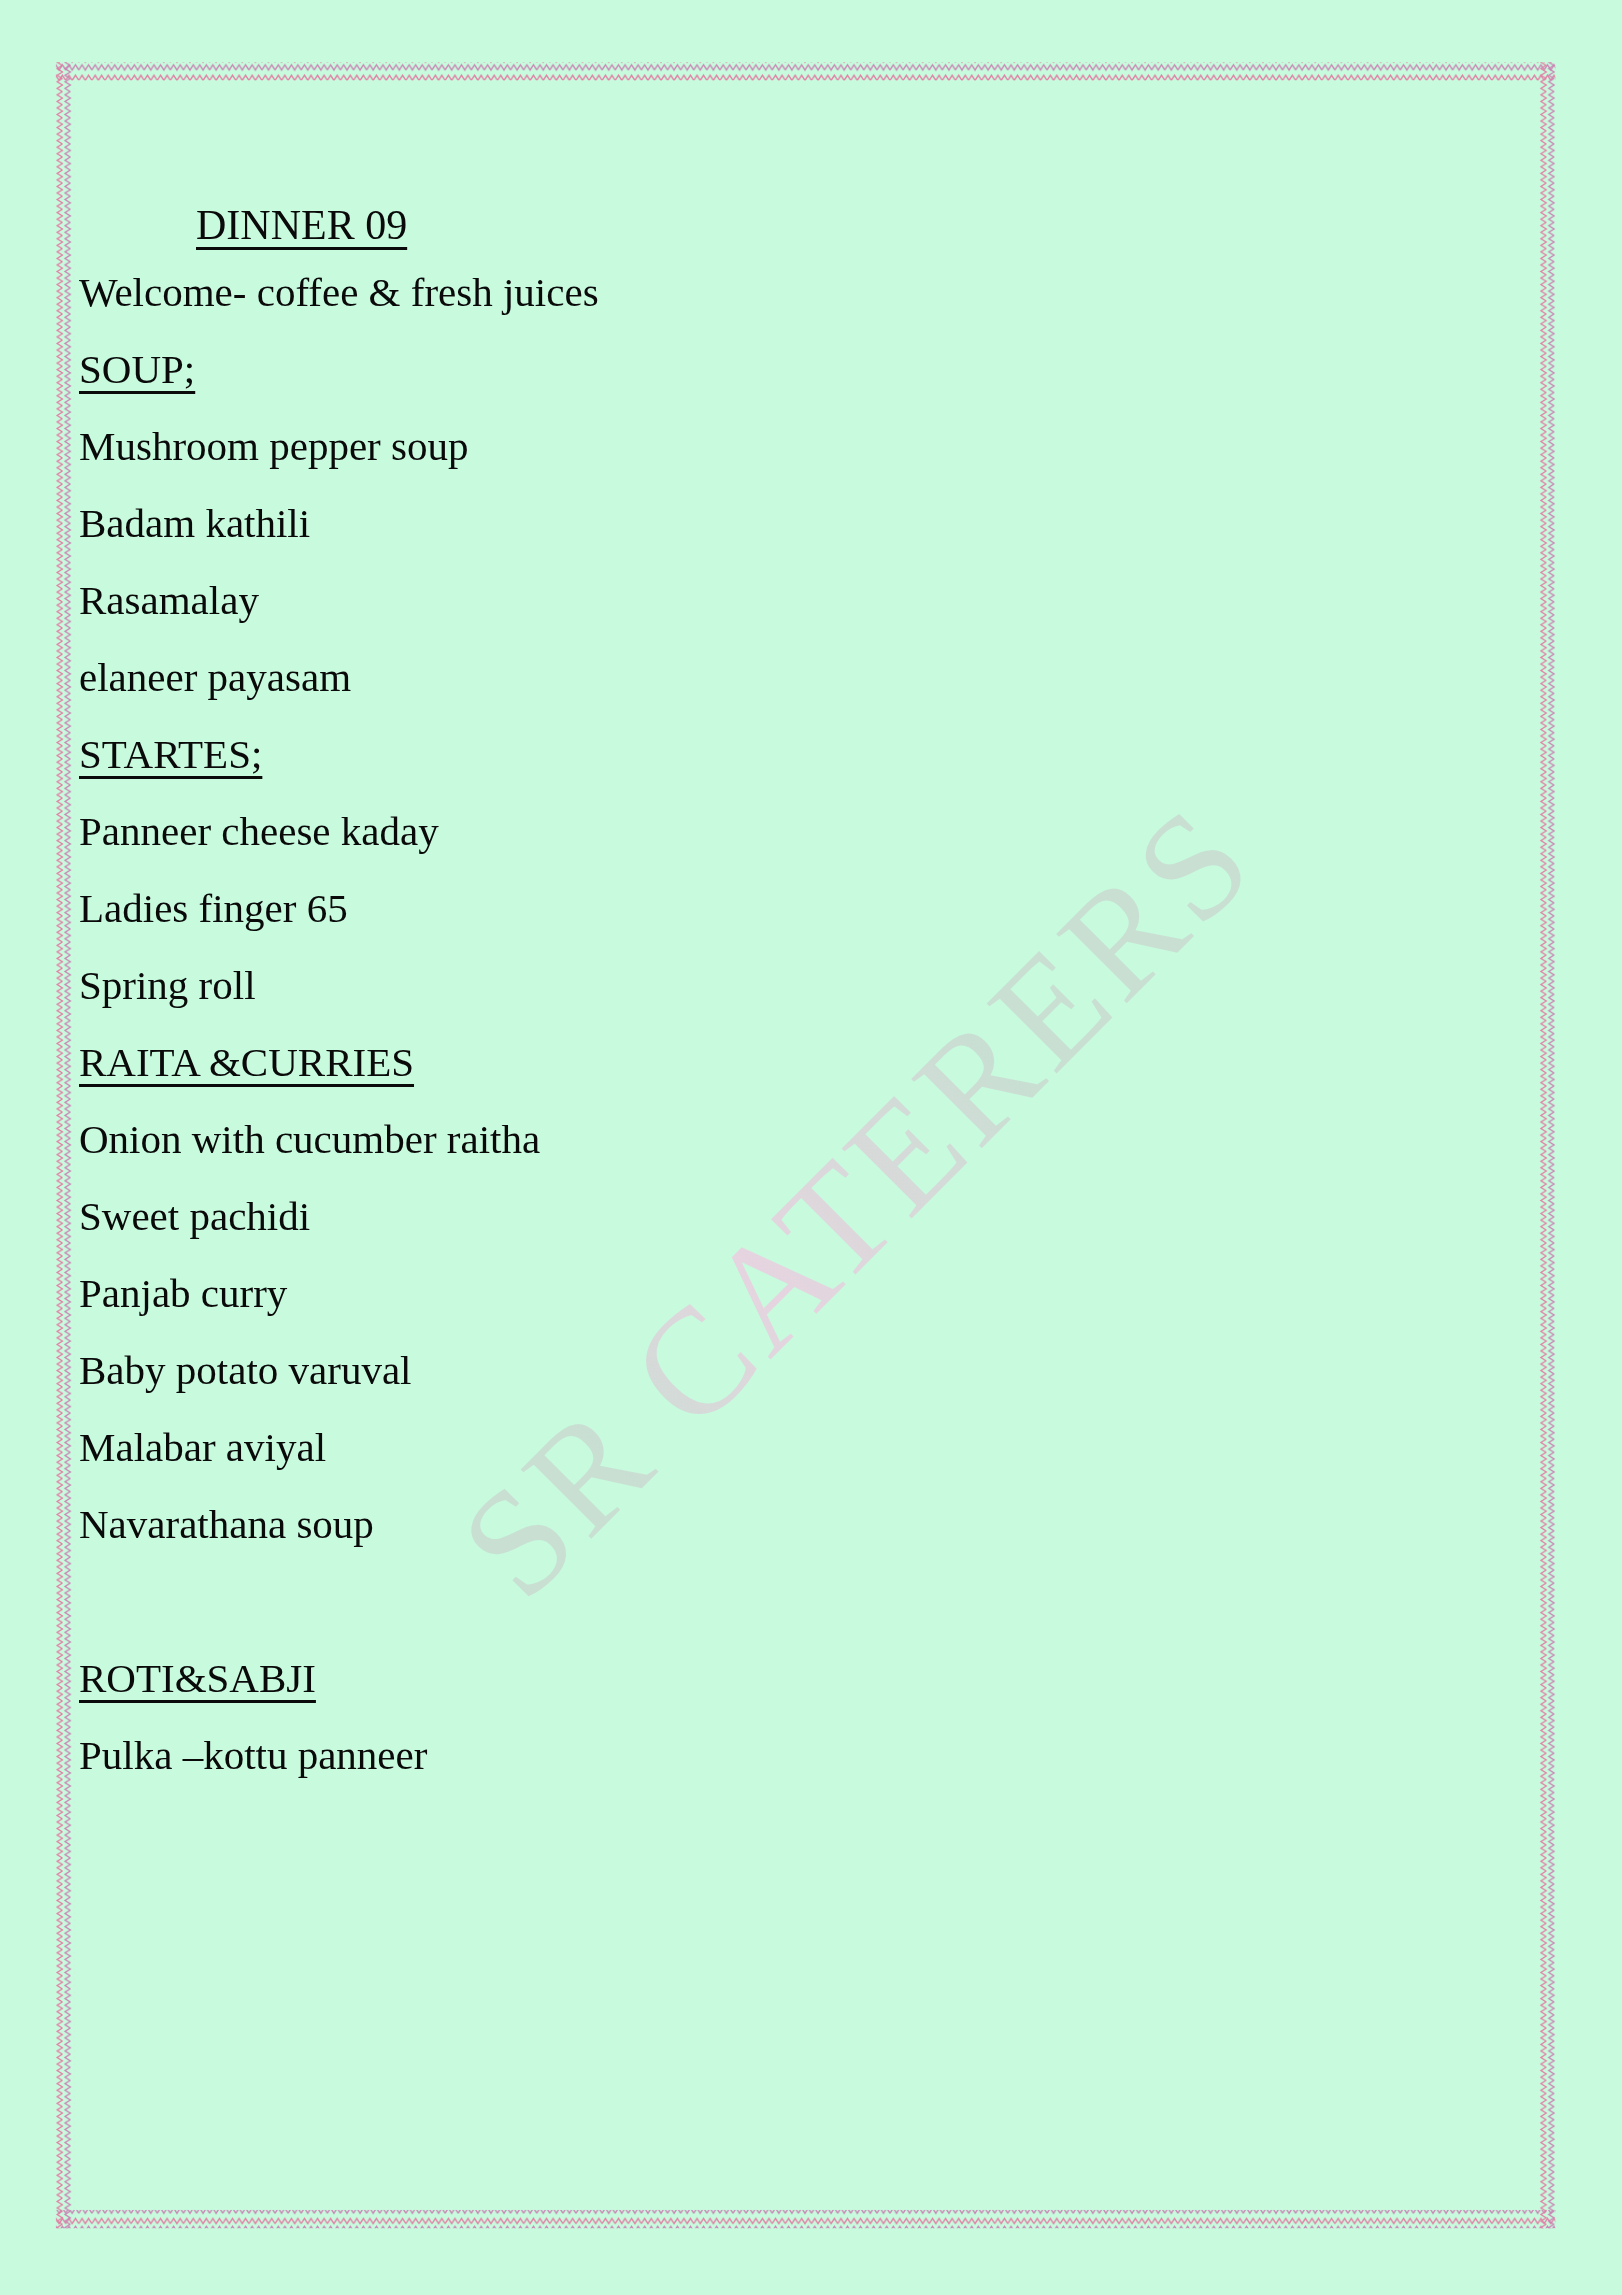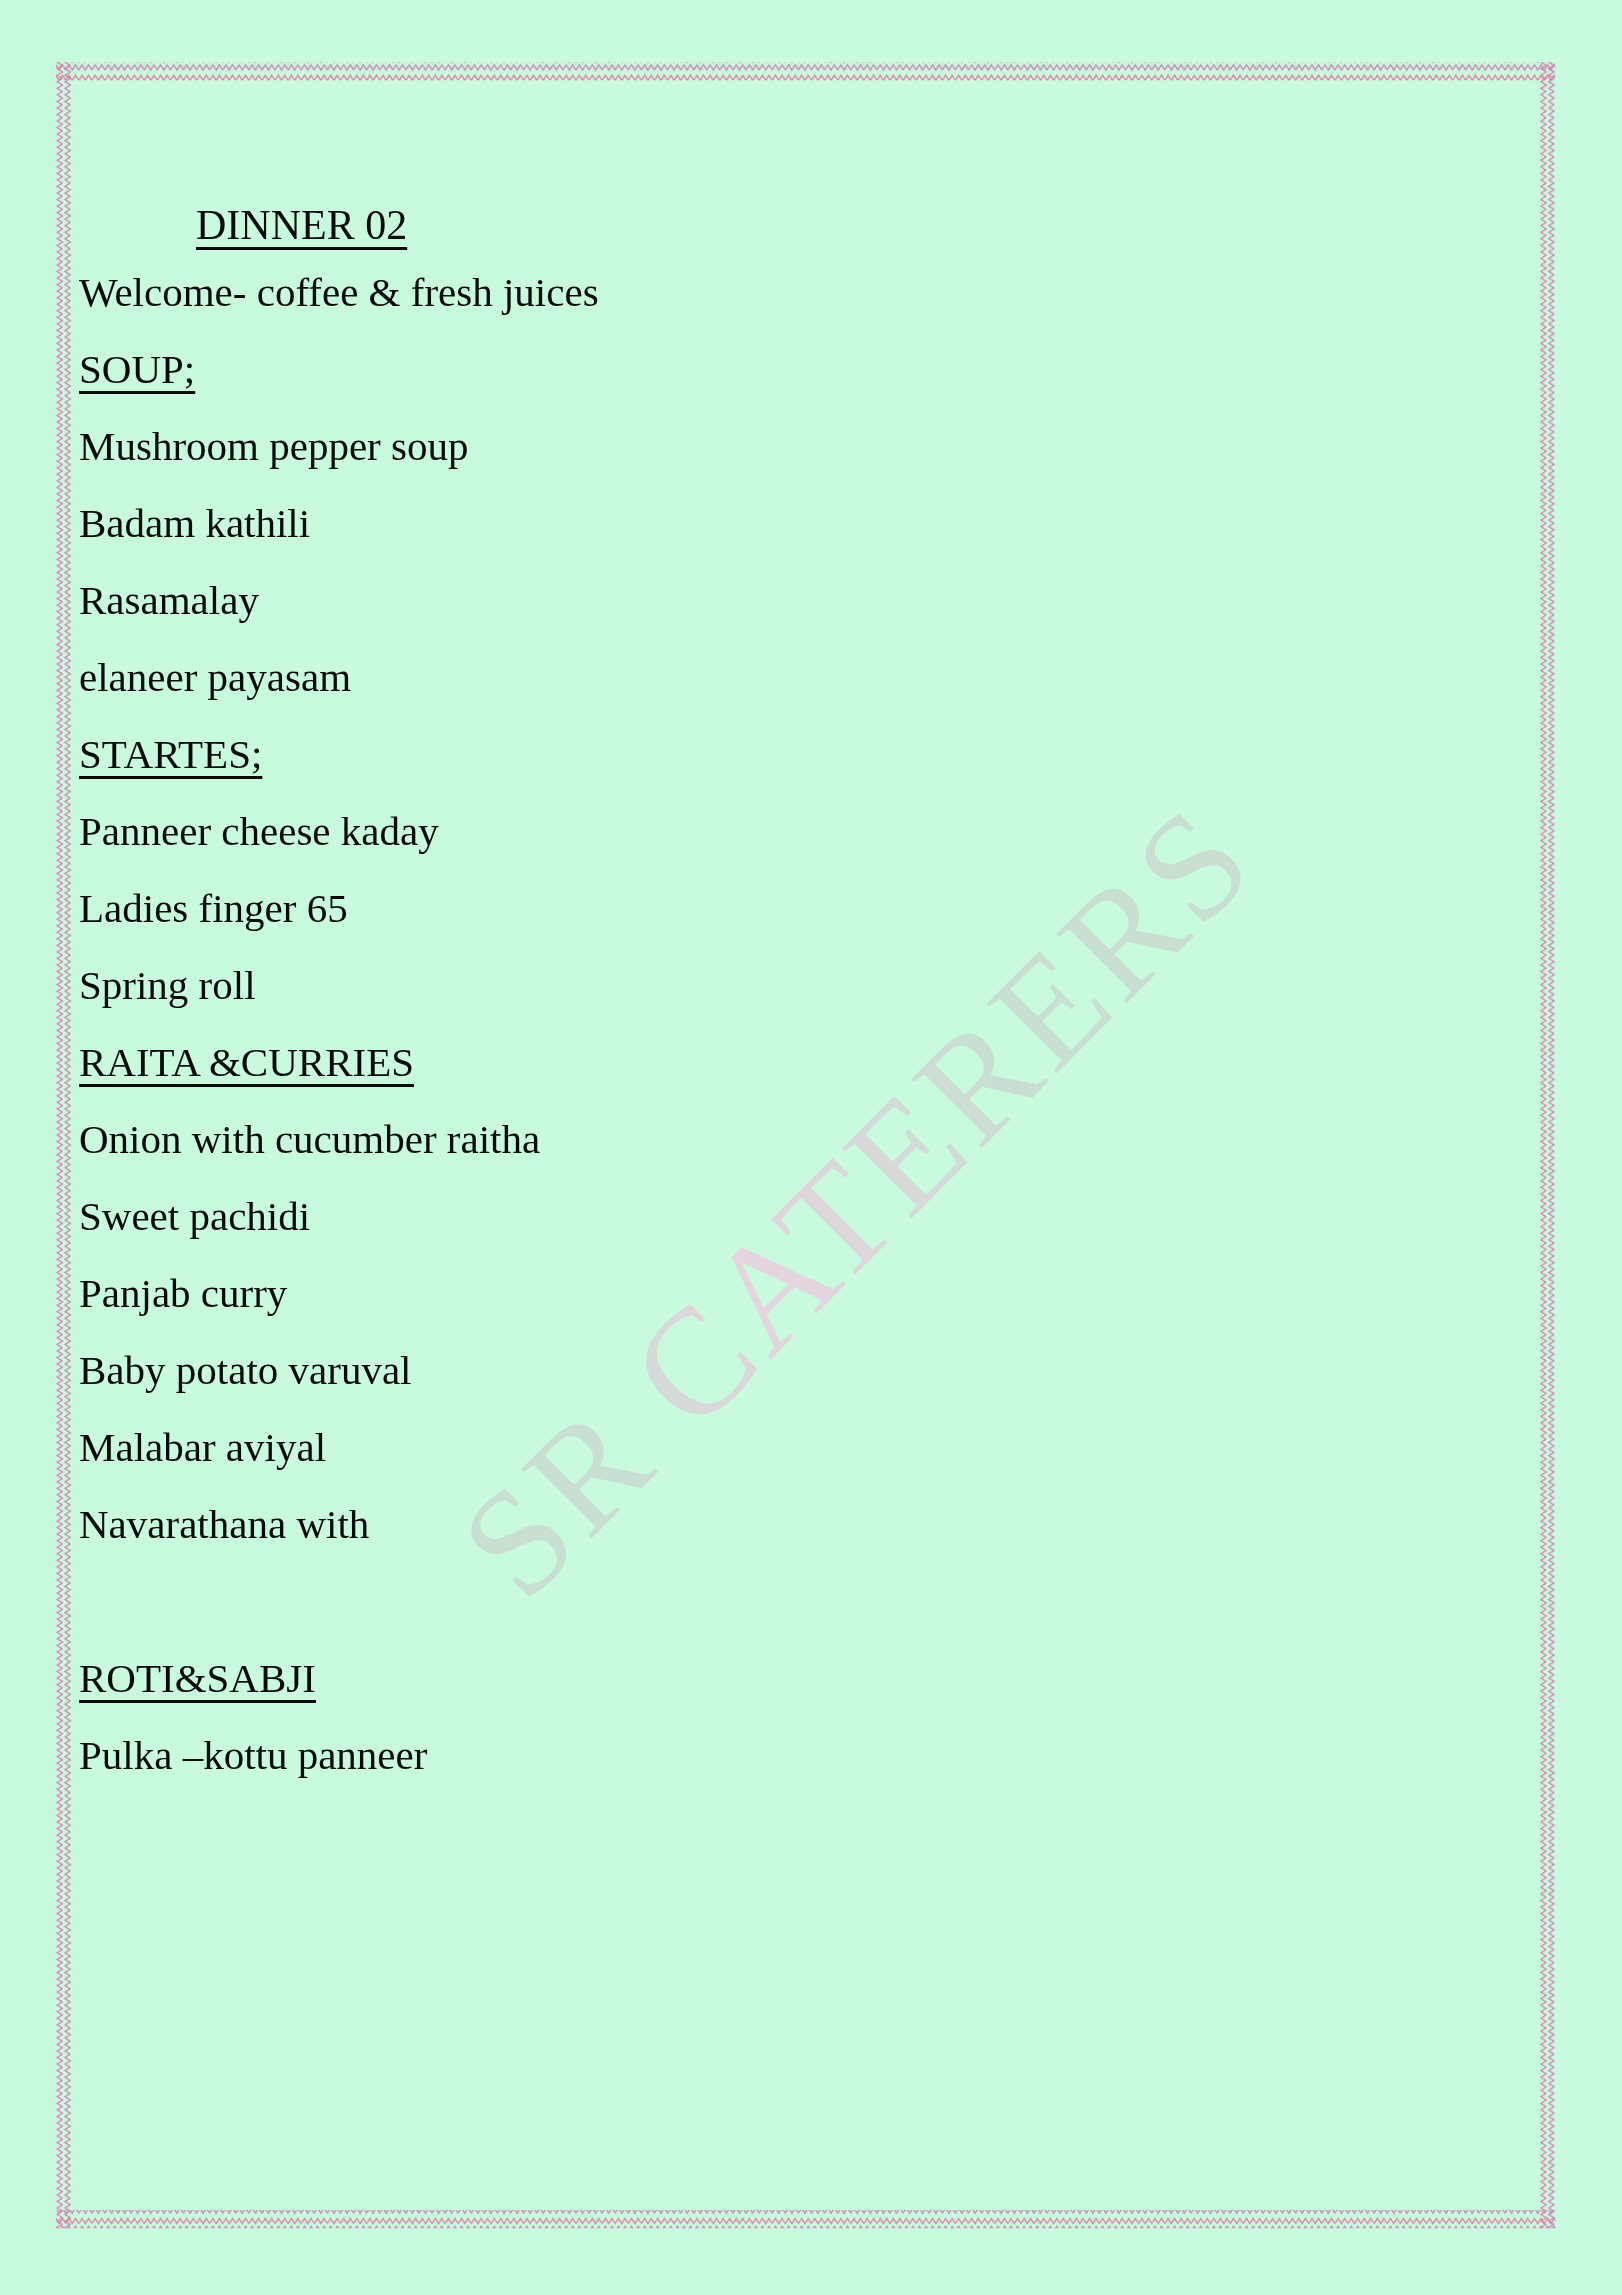--- a/index.html
+++ b/index.html
@@ -80,39 +80,39 @@
       </pattern>
     </defs>
     <rect x="85" y="95" width="2292" height="28" fill="url(#zzh)"></rect>
     <rect x="85" y="3378" width="2292" height="28" fill="url(#zzh)"></rect>
     <rect x="85" y="95" width="28" height="3311" fill="url(#zzv)"></rect>
     <rect x="2349" y="95" width="28" height="3311" fill="url(#zzv)"></rect>
   </svg>
 
   <div class="watermark">SR CATERERS</div>
 
-  <div class="doc-title">DINNER 02</div>
+  <div class="doc-title">DINNER 09</div>
 
   <div class="menu-lines">
       <div class="menu-line"><span>Welcome- coffee &amp; fresh juices</span></div>
       <div class="menu-line"><span class="u">SOUP;</span></div>
       <div class="menu-line"><span>Mushroom pepper soup</span></div>
       <div class="menu-line"><span>Badam kathili</span></div>
       <div class="menu-line"><span>Rasamalay</span></div>
       <div class="menu-line"><span>elaneer payasam</span></div>
       <div class="menu-line"><span class="u">STARTES;</span></div>
       <div class="menu-line"><span>Panneer cheese kaday</span></div>
       <div class="menu-line"><span>Ladies finger 65</span></div>
       <div class="menu-line"><span>Spring roll</span></div>
       <div class="menu-line"><span class="u">RAITA &amp;CURRIES</span></div>
       <div class="menu-line"><span>Onion with cucumber raitha</span></div>
       <div class="menu-line"><span>Sweet pachidi</span></div>
       <div class="menu-line"><span>Panjab curry</span></div>
       <div class="menu-line"><span>Baby potato varuval</span></div>
       <div class="menu-line"><span>Malabar aviyal</span></div>
-      <div class="menu-line"><span>Navarathana with</span></div>
+      <div class="menu-line"><span>Navarathana soup</span></div>
       <div class="menu-line"><span></span></div>
       <div class="menu-line"><span class="u">ROTI&amp;SABJI</span></div>
       <div class="menu-line"><span>Pulka –kottu panneer</span></div>
     </div>
 
 </div>
 
 
 </body></html>

